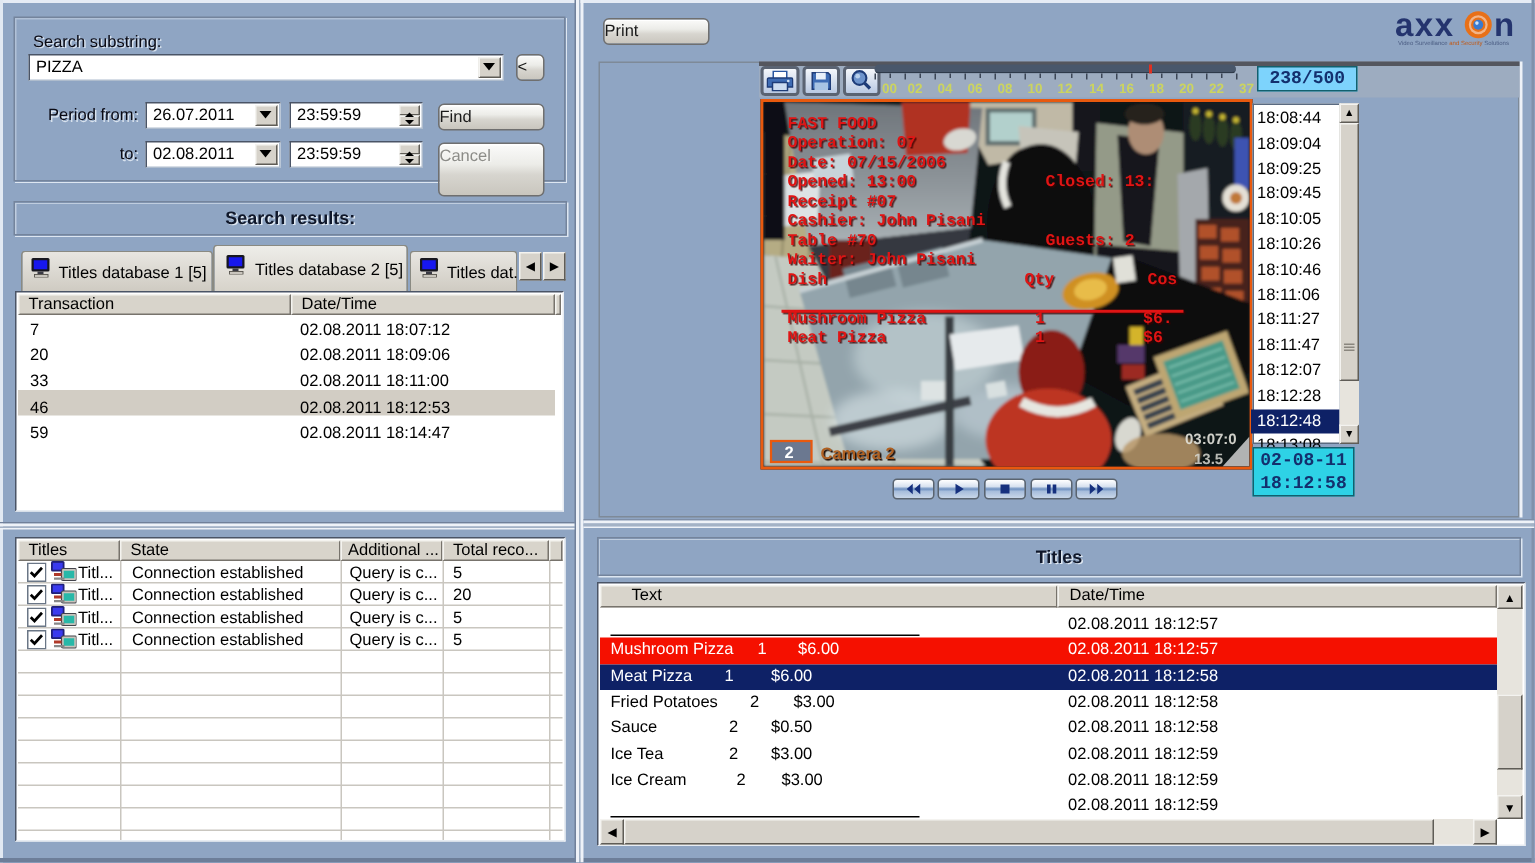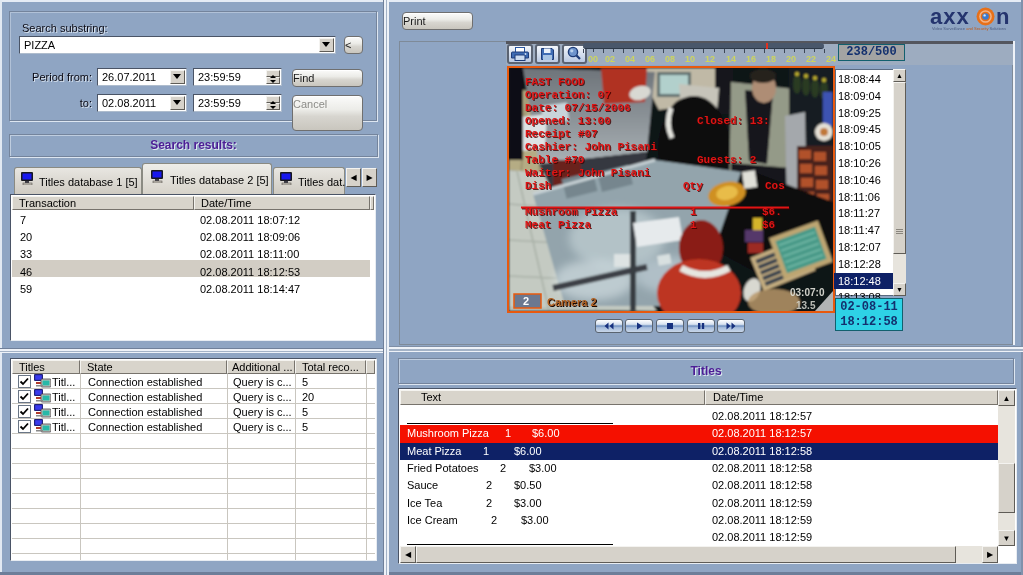--- a/index.html
+++ b/index.html
@@ -3,21 +3,21 @@
 <style>
 *{margin:0;padding:0;box-sizing:border-box}
 html,body{width:1023px;height:575px;overflow:hidden}
 body{position:relative;font-family:"Liberation Sans",sans-serif;font-size:11px;background:#8fa5c3;color:#000}
 .abs{position:absolute}
 .etch{border:1px solid #74849c;box-shadow:1px 1px 0 rgba(240,246,252,.8), inset 1px 1px 0 rgba(240,246,252,.35)}
 .sunk{background:#fff;border:1px solid;border-color:#4a5466 #aebccd #aebccd #4a5466}
 .b3d{background:#d6d2ca;border:1px solid;border-color:#f4f3f0 #5f5c56 #5f5c56 #f4f3f0}
 .xpbtn{border:1px solid #6f6f6f;border-radius:4px;background:linear-gradient(#fbfbfa,#ecece8 40%,#d7d5cf 60%,#c9c6be);box-shadow:inset 0 1px 0 #fff;color:#1a1a1a}
 .lbl{color:#0a0a14;text-shadow:1px 1px 0 #d8e2ee}
-.hdrbar{border:1px solid #74849c;box-shadow:inset 1px 1px 0 rgba(240,246,252,.5),1px 1px 0 rgba(240,246,252,.8);text-align:center;font-weight:bold;color:#4c1d95;text-shadow:1px 1px 0 #dfe8f2}
+.hdrbar{border:1px solid #74849c;box-shadow:inset 1px 1px 0 rgba(240,246,252,.5),1px 1px 0 rgba(240,246,252,.8);text-align:center;font-weight:bold;color:#0f172a;text-shadow:1px 1px 0 #dfe8f2}
 .ghead{background:#d8d4cb;border:1px solid;border-color:#f4f3ef #77736c #77736c #f4f3ef}
 .arrbtn{background:#d6d2ca;border:1px solid;border-color:#f4f3f0 #5f5c56 #5f5c56 #f4f3f0;display:flex;align-items:center;justify-content:center;font-size:8px;color:#000}
 </style></head>
 <body>
 
 <div class="abs" style="left:0;top:0;width:1023px;height:2px;background:#e6ecf5"></div>
 <div class="abs" style="left:0;top:0;width:2px;height:575px;background:#e2e9f2"></div>
 <div class="abs" style="left:0;top:572px;width:1023px;height:3px;background:#6d7e99"></div>
 <div class="abs" style="left:1021px;top:0;width:2px;height:575px;background:#8091ab"></div>
 
@@ -264,25 +264,25 @@
     <div class="abs" style="left:39px;top:5px;width:16px;text-align:center;font-size:9px;color:#ccd45e;font-weight:bold">04</div>
     <div class="abs" style="left:59px;top:5px;width:16px;text-align:center;font-size:9px;color:#ccd45e;font-weight:bold">06</div>
     <div class="abs" style="left:79px;top:5px;width:16px;text-align:center;font-size:9px;color:#ccd45e;font-weight:bold">08</div>
     <div class="abs" style="left:99px;top:5px;width:16px;text-align:center;font-size:9px;color:#ccd45e;font-weight:bold">10</div>
     <div class="abs" style="left:119px;top:5px;width:16px;text-align:center;font-size:9px;color:#ccd45e;font-weight:bold">12</div>
     <div class="abs" style="left:140px;top:5px;width:16px;text-align:center;font-size:9px;color:#ccd45e;font-weight:bold">14</div>
     <div class="abs" style="left:160px;top:5px;width:16px;text-align:center;font-size:9px;color:#ccd45e;font-weight:bold">16</div>
     <div class="abs" style="left:180px;top:5px;width:16px;text-align:center;font-size:9px;color:#ccd45e;font-weight:bold">18</div>
     <div class="abs" style="left:200px;top:5px;width:16px;text-align:center;font-size:9px;color:#ccd45e;font-weight:bold">20</div>
     <div class="abs" style="left:220px;top:5px;width:16px;text-align:center;font-size:9px;color:#ccd45e;font-weight:bold">22</div>
-    <div class="abs" style="left:240px;top:5px;width:16px;text-align:center;font-size:9px;color:#ccd45e;font-weight:bold">24</div>
+    <div class="abs" style="left:240px;top:5px;width:16px;text-align:center;font-size:9px;color:#ccd45e;font-weight:bold">37</div>
   </div>
 <div class="abs" style="left:766px;top:43px;width:2px;height:6px;background:#e03020"></div>
 
-<div class="abs" style="left:838px;top:44px;width:67px;height:17px;background:#a3a3a3;border:1px solid #12606e;font-family:'Liberation Mono',monospace;font-weight:bold;font-size:12px;color:#13306e;text-align:center;line-height:15px">238/500</div>
+<div class="abs" style="left:838px;top:44px;width:67px;height:17px;background:#7dd3fc;border:1px solid #12606e;font-family:'Liberation Mono',monospace;font-weight:bold;font-size:12px;color:#13306e;text-align:center;line-height:15px">238/500</div>
 
 <div id="videoZone" class="abs" style="left:507px;top:66px;width:328px;height:247px">
     <div class="abs" style="left:0;top:0;width:328px;height:247px;border:2px solid #e8590e;background:#14161a"></div>
 <svg class="abs" style="left:2px;top:2px" width="324" height="243" viewBox="0 0 324 243">
 <defs>
 <filter id="b1" x="-5%" y="-5%" width="110%" height="110%">
           <feGaussianBlur stdDeviation="1.2"></feGaussianBlur>
         </filter>
 <filter id="b2" x="-40%" y="-40%" width="180%" height="180%">
           <feGaussianBlur stdDeviation="4"></feGaussianBlur>

